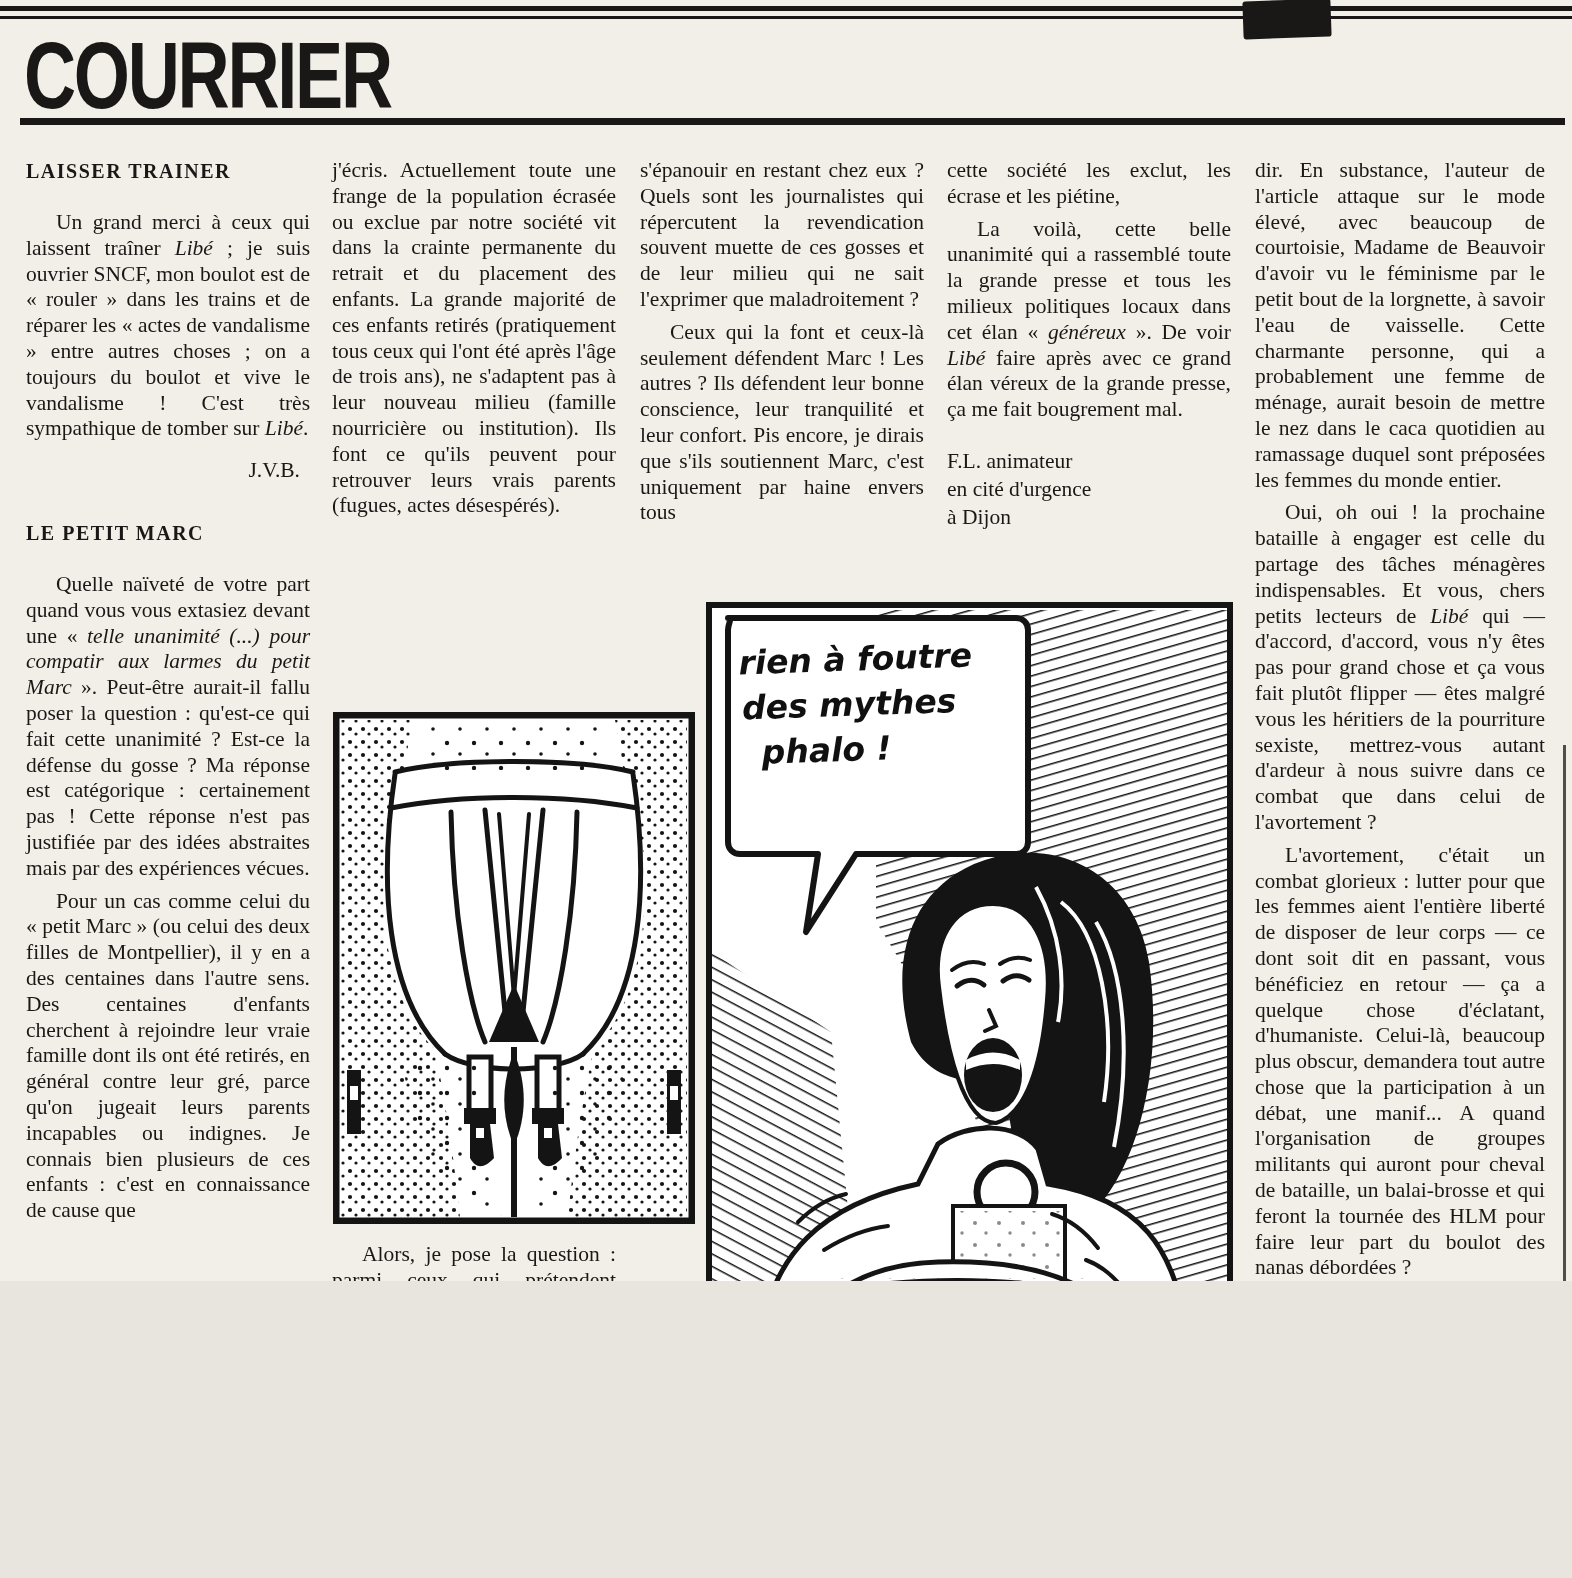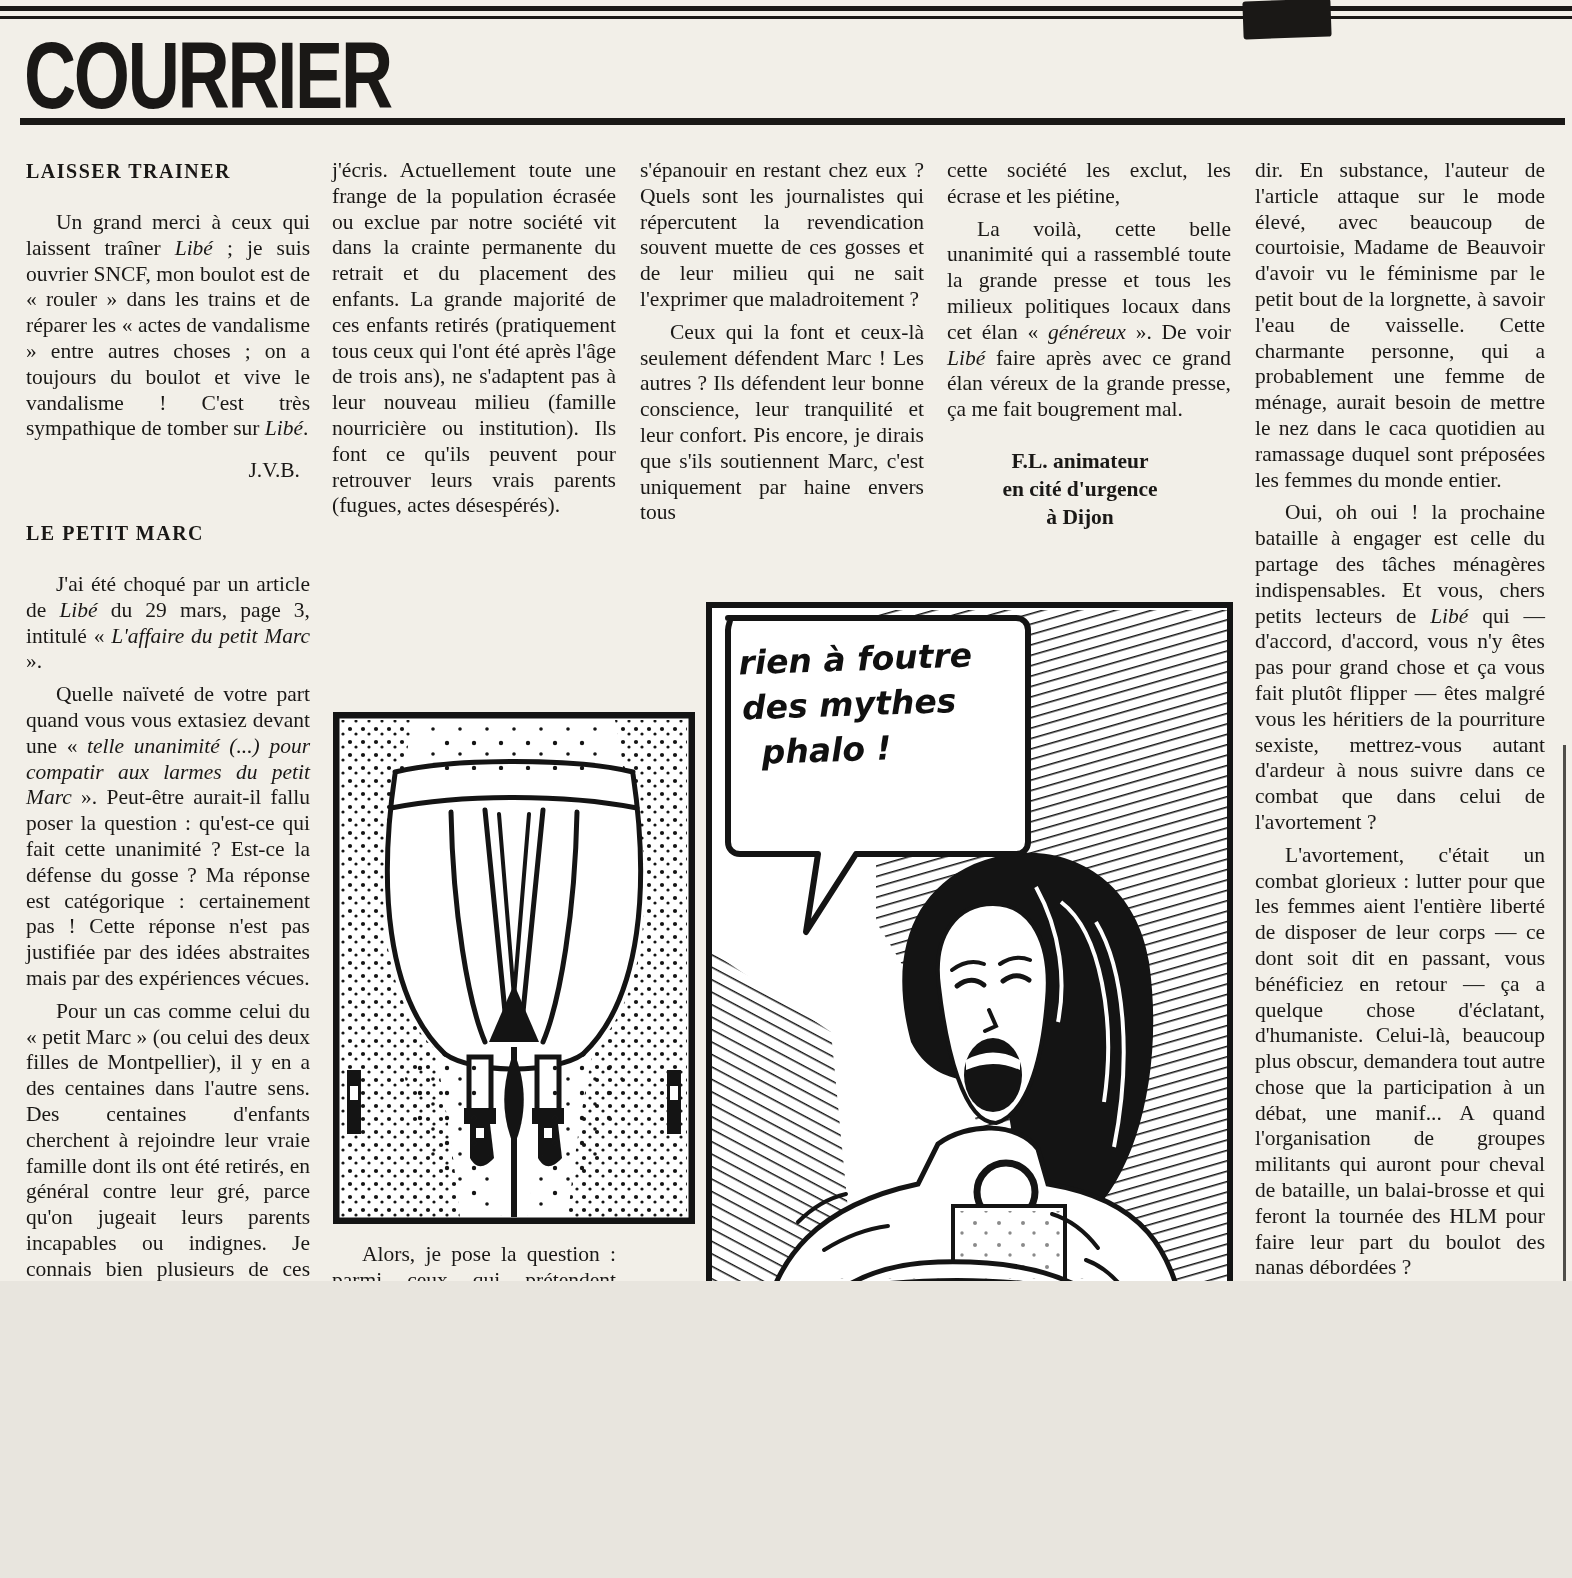--- a/index.html
+++ b/index.html
@@ -20,21 +20,21 @@
   .masthead{position:absolute;left:24px;top:28px;font-family:"Liberation Sans",sans-serif;
     font-weight:bold;font-size:95px;line-height:95px;letter-spacing:-3px;
     transform:scaleX(.76);transform-origin:left top;white-space:nowrap;}
   
   .col{position:absolute;width:284px;text-align:justify;font-size:21.5px;line-height:25.8px;}
   .col p.para{margin:0 0 7px 0;text-indent:30px;}
   .col p.noind{text-indent:0;}
   .col > :first-child{margin-top:0;}
   h2.lhead{font-size:20px;line-height:26px;font-weight:bold;letter-spacing:1.5px;margin:36px 0 26px 0;}
   .sig{text-align:right;font-weight:normal;margin:16px 10px 10px 0;}
-  .sigblock{text-align:center;font-weight:bold;line-height:28px;margin:24px 18px 0 0;}
+  .sigblock{text-align:left;font-weight:normal;line-height:28px;margin:24px 18px 0 0;}
   .caption{position:absolute;left:332px;top:612px;width:352px;
     font-family:"Liberation Sans",sans-serif;font-style:italic;font-weight:bold;
     font-size:21px;line-height:28px;text-align:justify;}
   
   .fig{position:absolute;}
   .fig svg{display:block;}
   #fig-garter{left:333px;top:712px;width:362px;height:512px;}
   #fig-woman{left:706px;top:602px;width:527px;height:750px;}
   .bubble-text{position:absolute;left:740px;top:636px;width:260px;
     font-family:"DejaVu Sans",sans-serif;font-style:italic;font-weight:600;
@@ -58,21 +58,20 @@
   <div class="masthead">COURRIER</div>
 
   <div class="col" style="left:26px;top:158px;">
     <h2 class="lhead">LAISSER TRAINER</h2>
     <div>
         <p class="para"><span>Un grand merci à ceux qui laissent traîner </span><i>Libé</i><span> ; je suis ouvrier SNCF, mon boulot est de « rouler » dans les trains et de réparer les « actes de vandalisme » entre autres choses ; on a toujours du boulot et vive le vandalisme ! C'est très sympathique de tomber sur </span><i>Libé</i><span>.</span></p>
       </div>
     <div class="sig">J.V.B.</div>
     <h2 class="lhead">LE PETIT MARC</h2>
     <div>
-        <p class="para"><span>J'ai été choqué par un article de </span><i>Libé</i><span> du 29 mars, page 3, intitulé « </span><i>L'affaire du petit Marc</i><span> ».</span></p>
         <p class="para"><span>Quelle naïveté de votre part quand vous vous extasiez devant une « </span><i>telle unanimité (...) pour compatir aux larmes du petit Marc</i><span> ». Peut-être aurait-il fallu poser la question : qu'est-ce qui fait cette unanimité ? Est-ce la défense du gosse ? Ma réponse est catégorique : certainement pas ! Cette réponse n'est pas justifiée par des idées abstraites mais par des expériences vécues.</span></p>
         <p class="para"><span>Pour un cas comme celui du « petit Marc » (ou celui des deux filles de Montpellier), il y en a des centaines dans l'autre sens. Des centaines d'enfants cherchent à rejoindre leur vraie famille dont ils ont été retirés, en général contre leur gré, parce qu'on jugeait leurs parents incapables ou indignes. Je connais bien plusieurs de ces enfants : c'est en connaissance de cause que</span></p>
       </div>
   </div>
 
   <div class="col" style="left:332px;top:158px;">
     <div>
         <p class="para noind"><span>j'écris. Actuellement toute une frange de la population écrasée ou exclue par notre société vit dans la crainte permanente du retrait et du placement des enfants. La grande majorité de ces enfants retirés (pratiquement tous ceux qui l'ont été après l'âge de trois ans), ne s'adaptent pas à leur nouveau milieu (famille nourricière ou institution). Ils font ce qu'ils peuvent pour retrouver leurs vrais parents (fugues, actes désespérés).</span></p>
       </div>
   </div>

